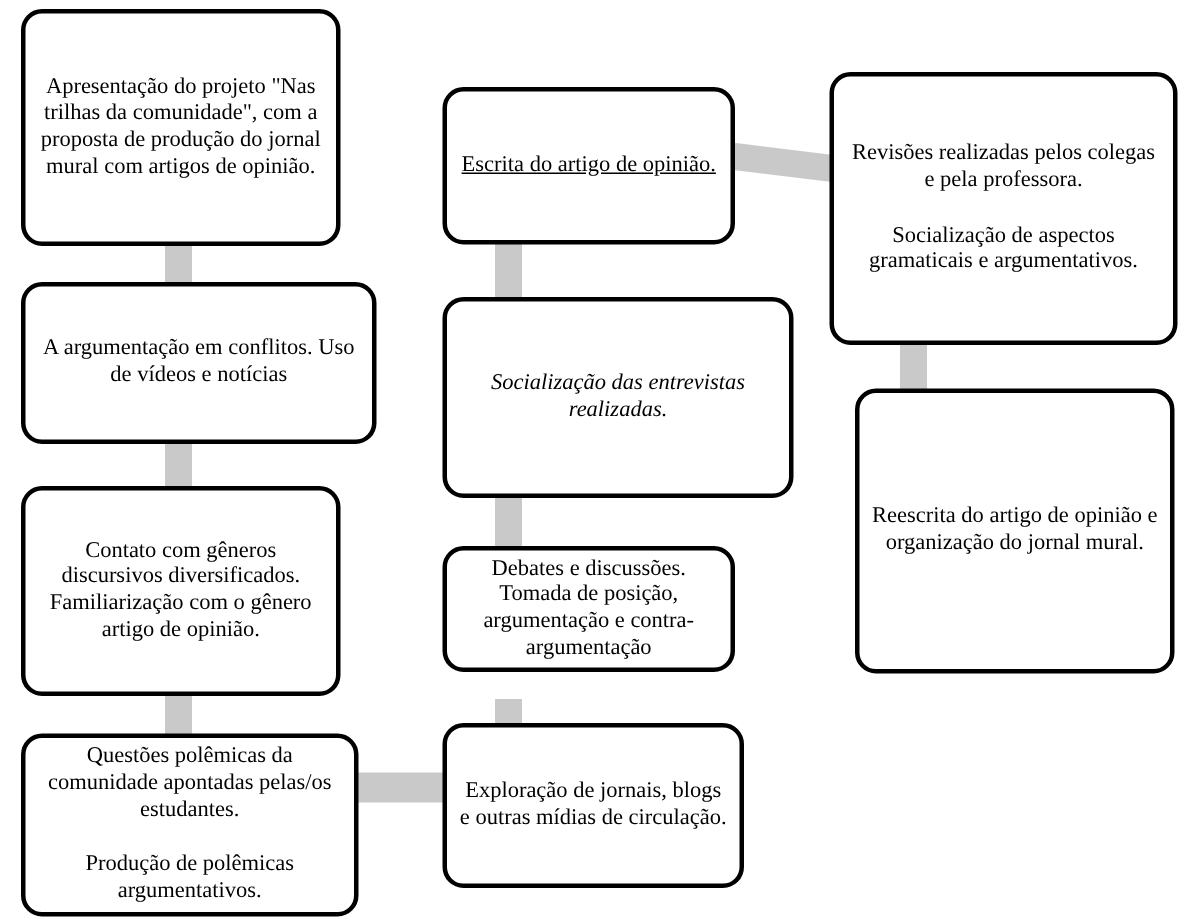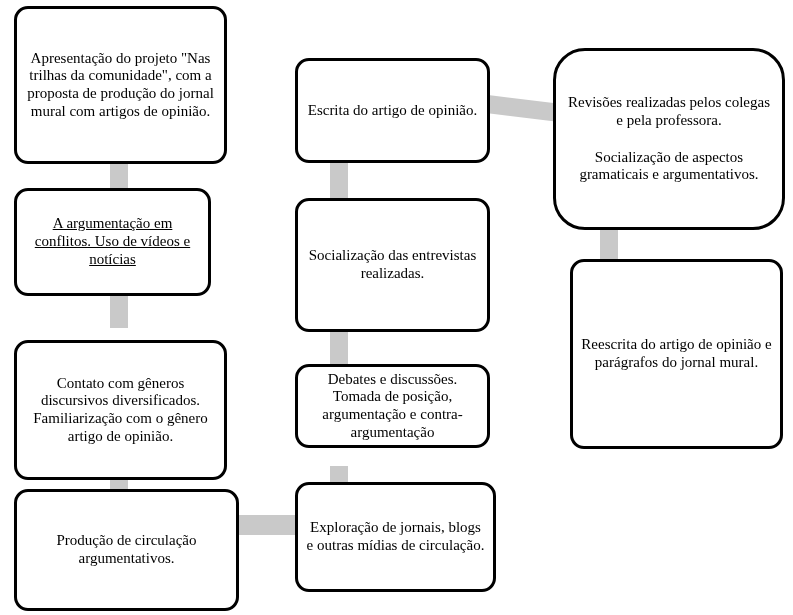--- a/index.html
+++ b/index.html
@@ -68,50 +68,51 @@
   <div class="connector" style="left:330px; top:156px; width:18px; height:46px;"></div>
 
   <div class="connector diag" style="left:487px; top:95px; width:72px; height:18px; transform: rotate(7deg);"></div>
 
   <div class="connector" style="left:600px; top:225px; width:18px; height:40px;"></div>
 
   <div class="node" style="left:14px; top:6px; width:213px; height:158px;">
     <p>Apresentação do projeto "Nas trilhas da comunidade", com a proposta de produção do jornal mural com artigos de opinião.</p>
   </div>
 
-  <div class="node" style="left:14px; top:188px; width:197px; height:108px;text-decoration:underline;">
+  <div class="node" style="left:14px; top:188px; width:237px; height:108px;">
     <p>A argumentação em conflitos. Uso de vídeos e notícias</p>
   </div>
 
-  <div class="node" style="left:14px; top:324px; width:213px; height:140px;margin-top:16px;">
+  <div class="node" style="left:14px; top:324px; width:213px; height:140px;">
     <p>Contato com gêneros discursivos diversificados. Familiarização com o gênero artigo de opinião.</p>
   </div>
 
   <div class="node" style="left:14px; top:489px; width:225px; height:122px;">
-    <p>Produção de circulação argumentativos.</p>
+    <p>Questões polêmicas da comunidade apontadas pelas/os estudantes.</p>
+    <p>Produção de polêmicas argumentativos.</p>
   </div>
 
-  <div class="node" style="left:295px; top:58px; width:195px; height:105px;">
+  <div class="node" style="left:295px; top:58px; width:195px; height:105px;text-decoration:underline;">
     <p>Escrita do artigo de opinião.</p>
   </div>
 
-  <div class="node" style="left:295px; top:198px; width:195px; height:134px;">
+  <div class="node" style="left:295px; top:198px; width:234px; height:134px;font-style:italic;">
     <p>Socialização das entrevistas realizadas.</p>
   </div>
 
   <div class="node" style="left:295px; top:364px; width:195px; height:84px;">
     <p>Debates e discussões. Tomada de posição, argumentação e contra-argumentação</p>
   </div>
 
   <div class="node" style="left:295px; top:482px; width:201px; height:110px;">
     <p>Exploração de jornais, blogs e outras mídias de circulação.</p>
   </div>
 
-  <div class="node" style="left:553px; top:48px; width:232px; height:182px;border-radius:32px;">
+  <div class="node" style="left:553px; top:48px; width:232px; height:182px;">
     <p>Revisões realizadas pelos colegas e pela professora.</p>
     <p>Socialização de aspectos gramaticais e argumentativos.</p>
   </div>
 
   <div class="node" style="left:570px; top:259px; width:213px; height:190px;">
-    <p>Reescrita do artigo de opinião e parágrafos do jornal mural.</p>
+    <p>Reescrita do artigo de opinião e organização do jornal mural.</p>
   </div>
 
 </div>
 
 </body></html>

